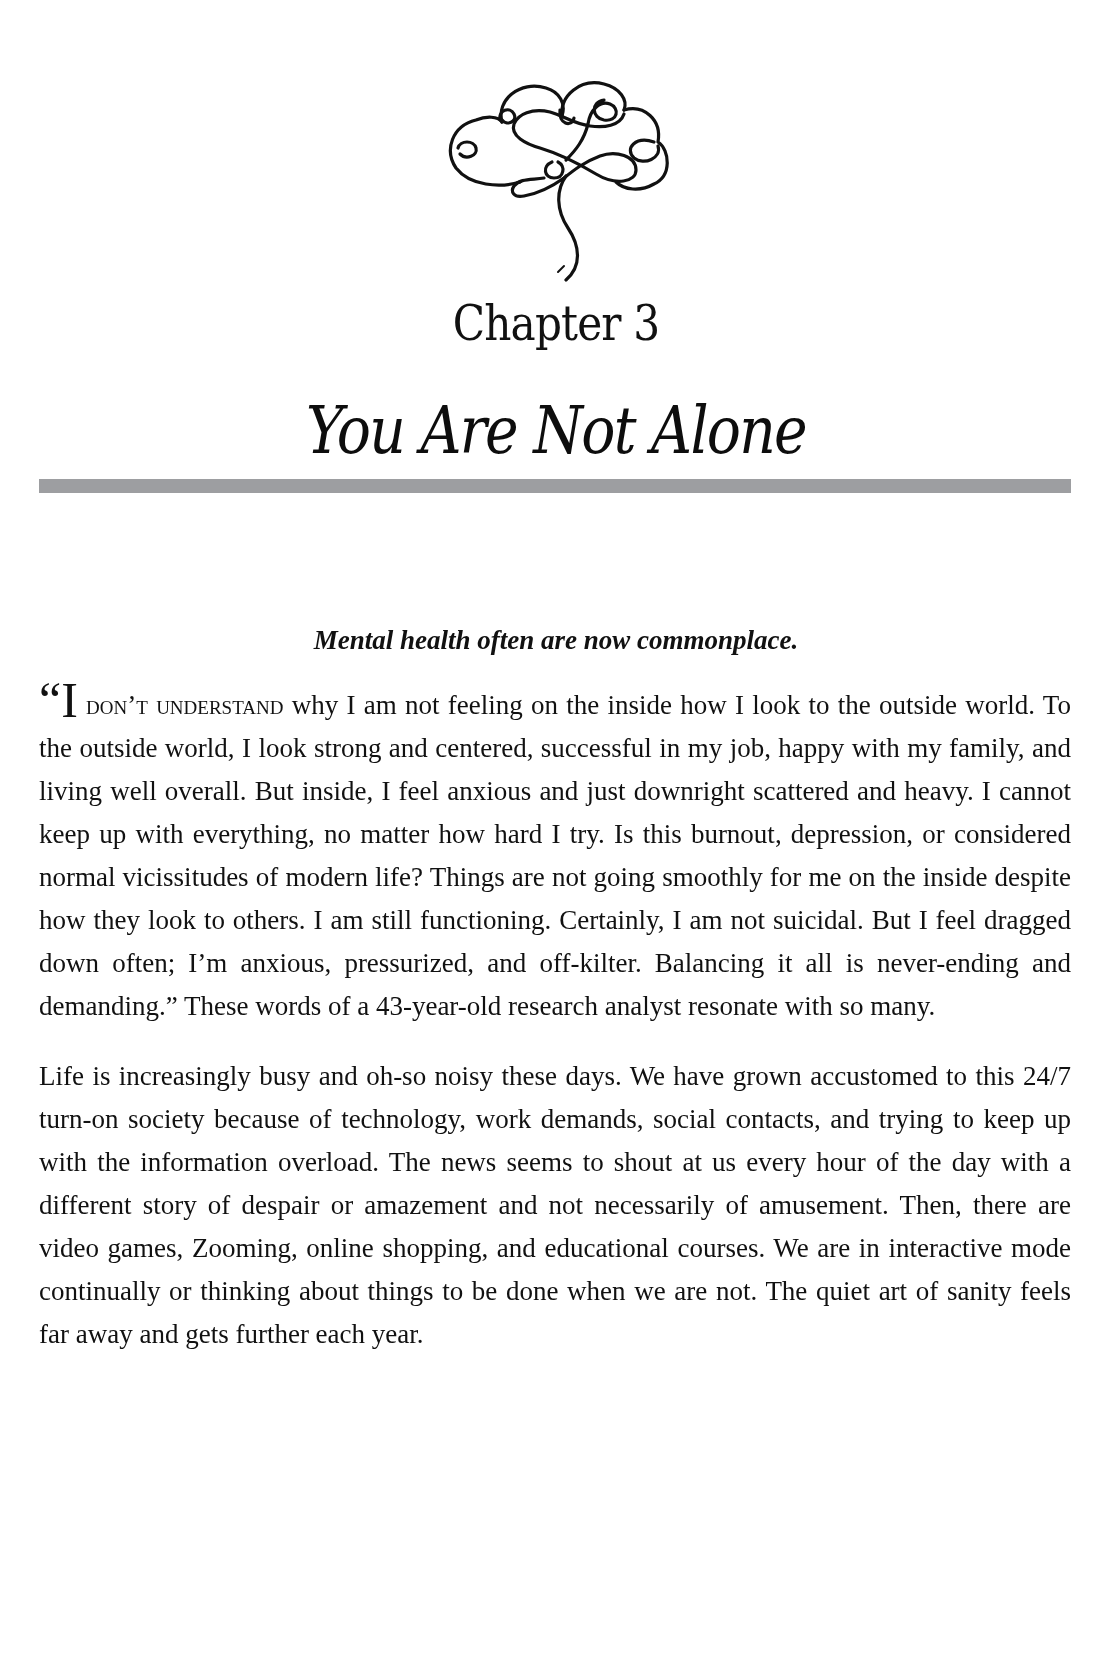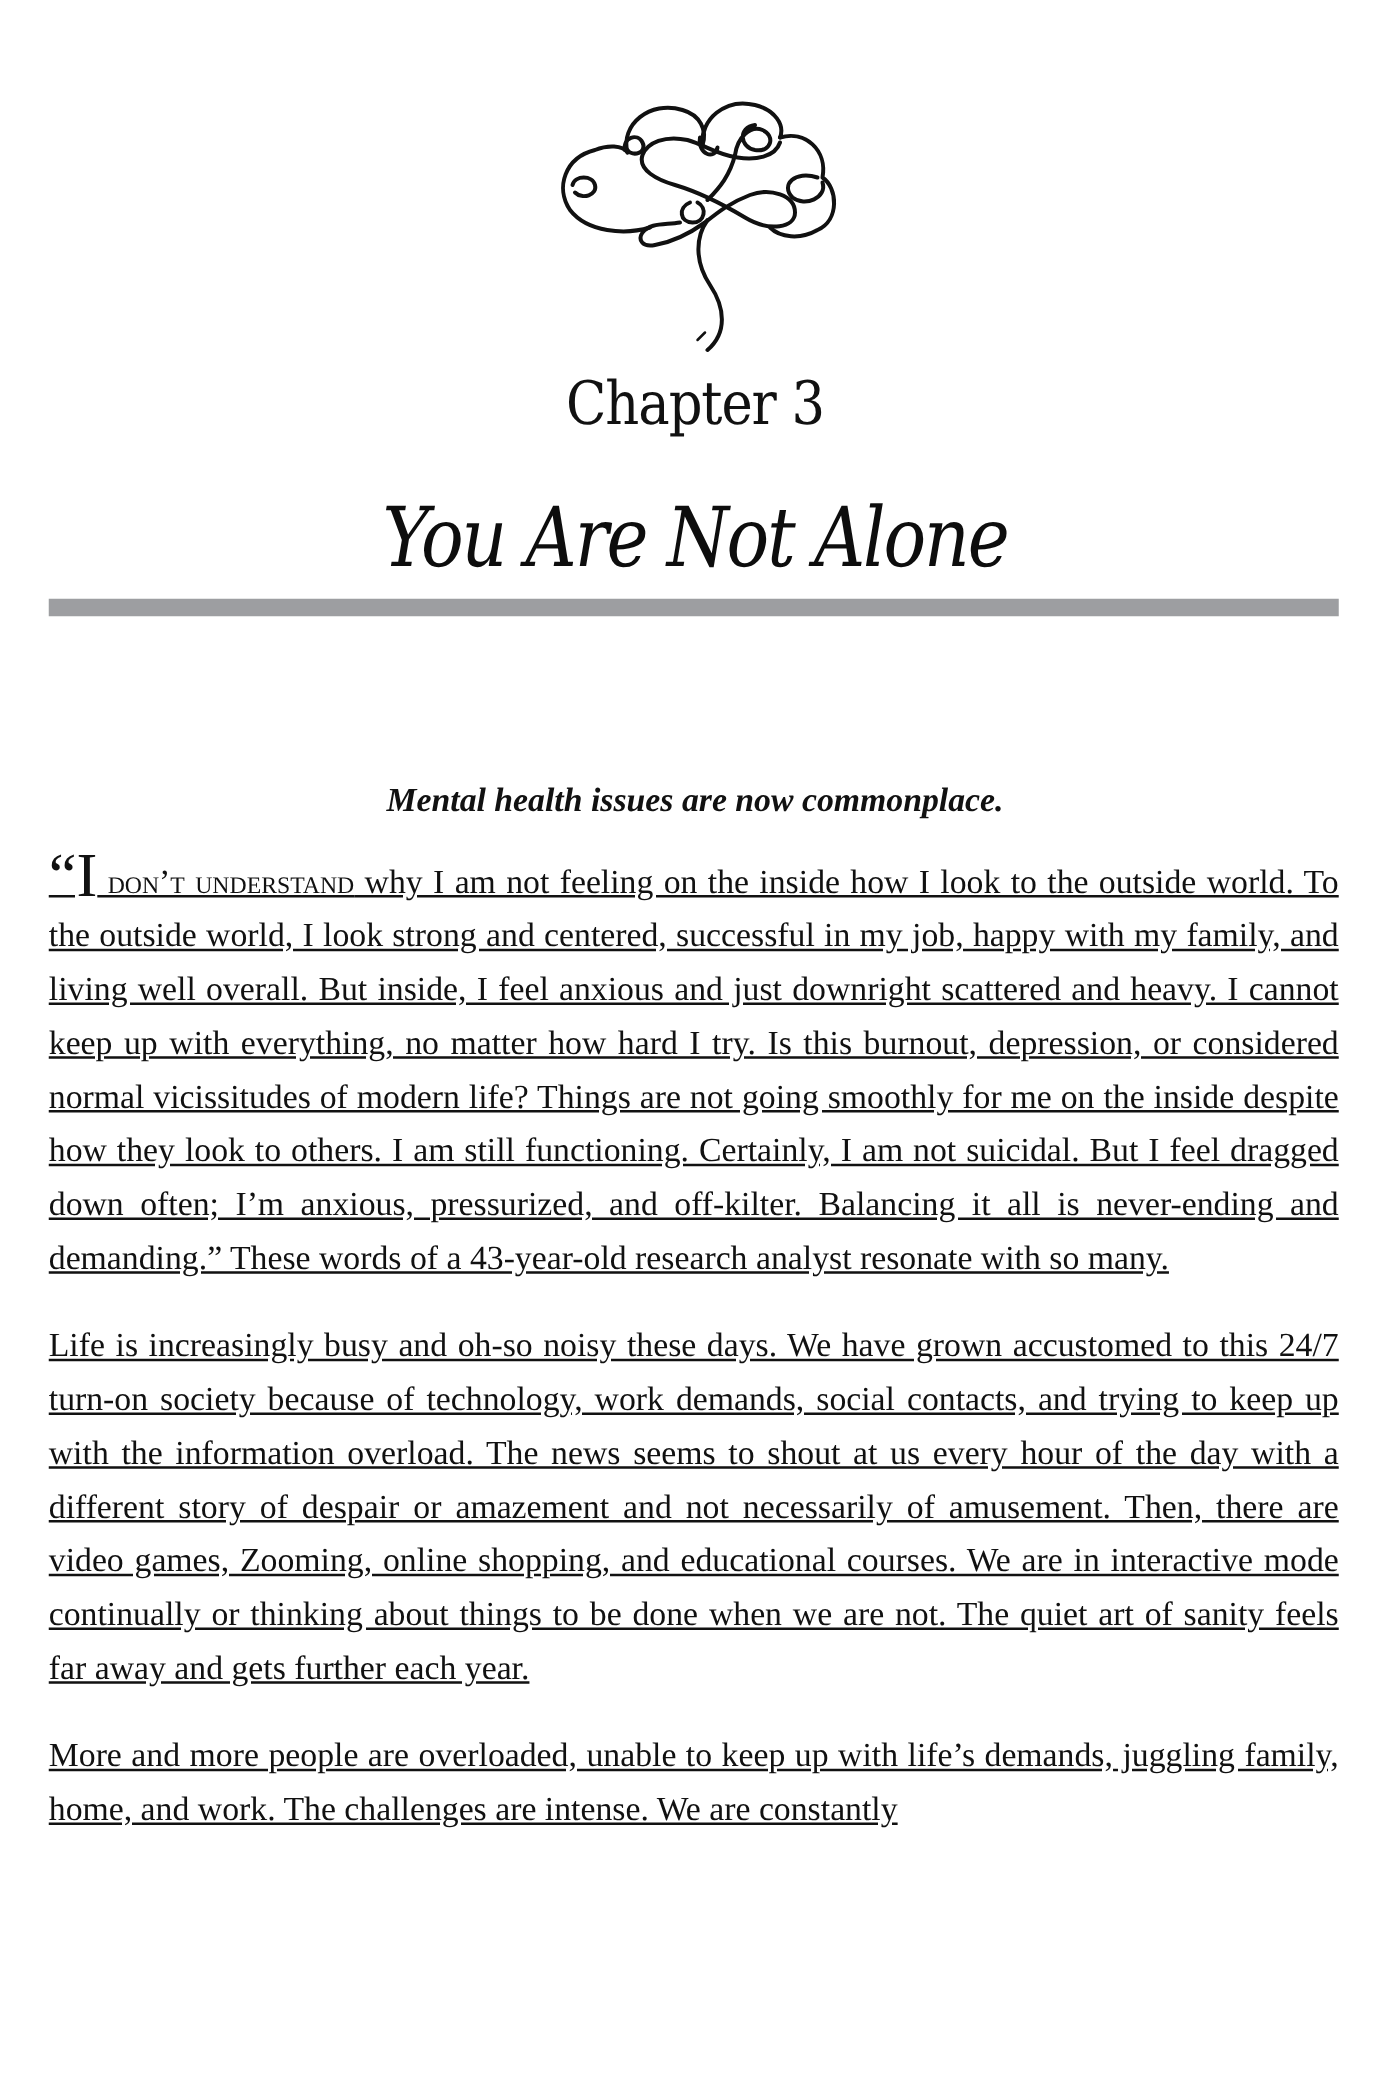--- a/index.html
+++ b/index.html
@@ -77,21 +77,20 @@
       position: absolute;
       left: 39px;
       top: 684px;
       width: 1032px;
       font-size: 27px;
       line-height: 43px;
       text-align: justify;
     }
     .body-text p {
       margin: 0 0 27px 0;
-      text-decoration: underline;
     }
     .drop-quote {
       font-size: 50px;
       line-height: 30px;
       vertical-align: -3px;
     }
     .small-caps {
       font-variant: small-caps;
       text-transform: lowercase;
       font-size: 27px;
@@ -124,21 +123,20 @@
       <path d="M126 106 C 116 120, 116 140, 128 158 C 140 176, 142 196, 126 210"></path>
       <path d="M124 196 L 118 202" stroke-width="2"></path>
     </svg>
   </div>
 
   <div class="chapter-label">Chapter 3</div>
   <div class="chapter-title">You Are Not Alone</div>
 
   <div class="title-rule"></div>
 
-  <div class="epigraph">Mental health issues are now commonplace.</div>
+  <div class="epigraph">Mental health often are now commonplace.</div>
 
   <div class="body-text">
     <p><span class="drop-quote">“I</span><span class="small-caps"> DON’T UNDERSTAND</span><span> why I am not feeling on the inside how I look to the outside world. To the outside world, I look strong and centered, successful in my job, happy with my family, and living well overall. But inside, I feel anxious and just downright scattered and heavy. I cannot keep up with everything, no matter how hard I try. Is this burnout, depression, or considered normal vicissitudes of modern life? Things are not going smoothly for me on the inside despite how they look to others. I am still functioning. Certainly, I am not suicidal. But I feel dragged down often; I’m anxious, pressurized, and off-kilter. Balancing it all is never-ending and demanding.” These words of a 43-year-old research analyst resonate with so many.</span></p>
     <p><span>Life is increasingly busy and oh-so noisy these days. We have grown accustomed to this 24/7 turn-on society because of technology, work demands, social contacts, and trying to keep up with the information overload. The news seems to shout at us every hour of the day with a different story of despair or amazement and not necessarily of amusement. Then, there are video games, Zooming, online shopping, and educational courses. We are in interactive mode continually or thinking about things to be done when we are not. The quiet art of sanity feels far away and gets further each year.</span></p>
-    <p><span>More and more people are overloaded, unable to keep up with life’s demands, juggling family, home, and work. The challenges are intense. We are constantly</span></p>
   </div>
 
 </div>
 
 </body></html>

